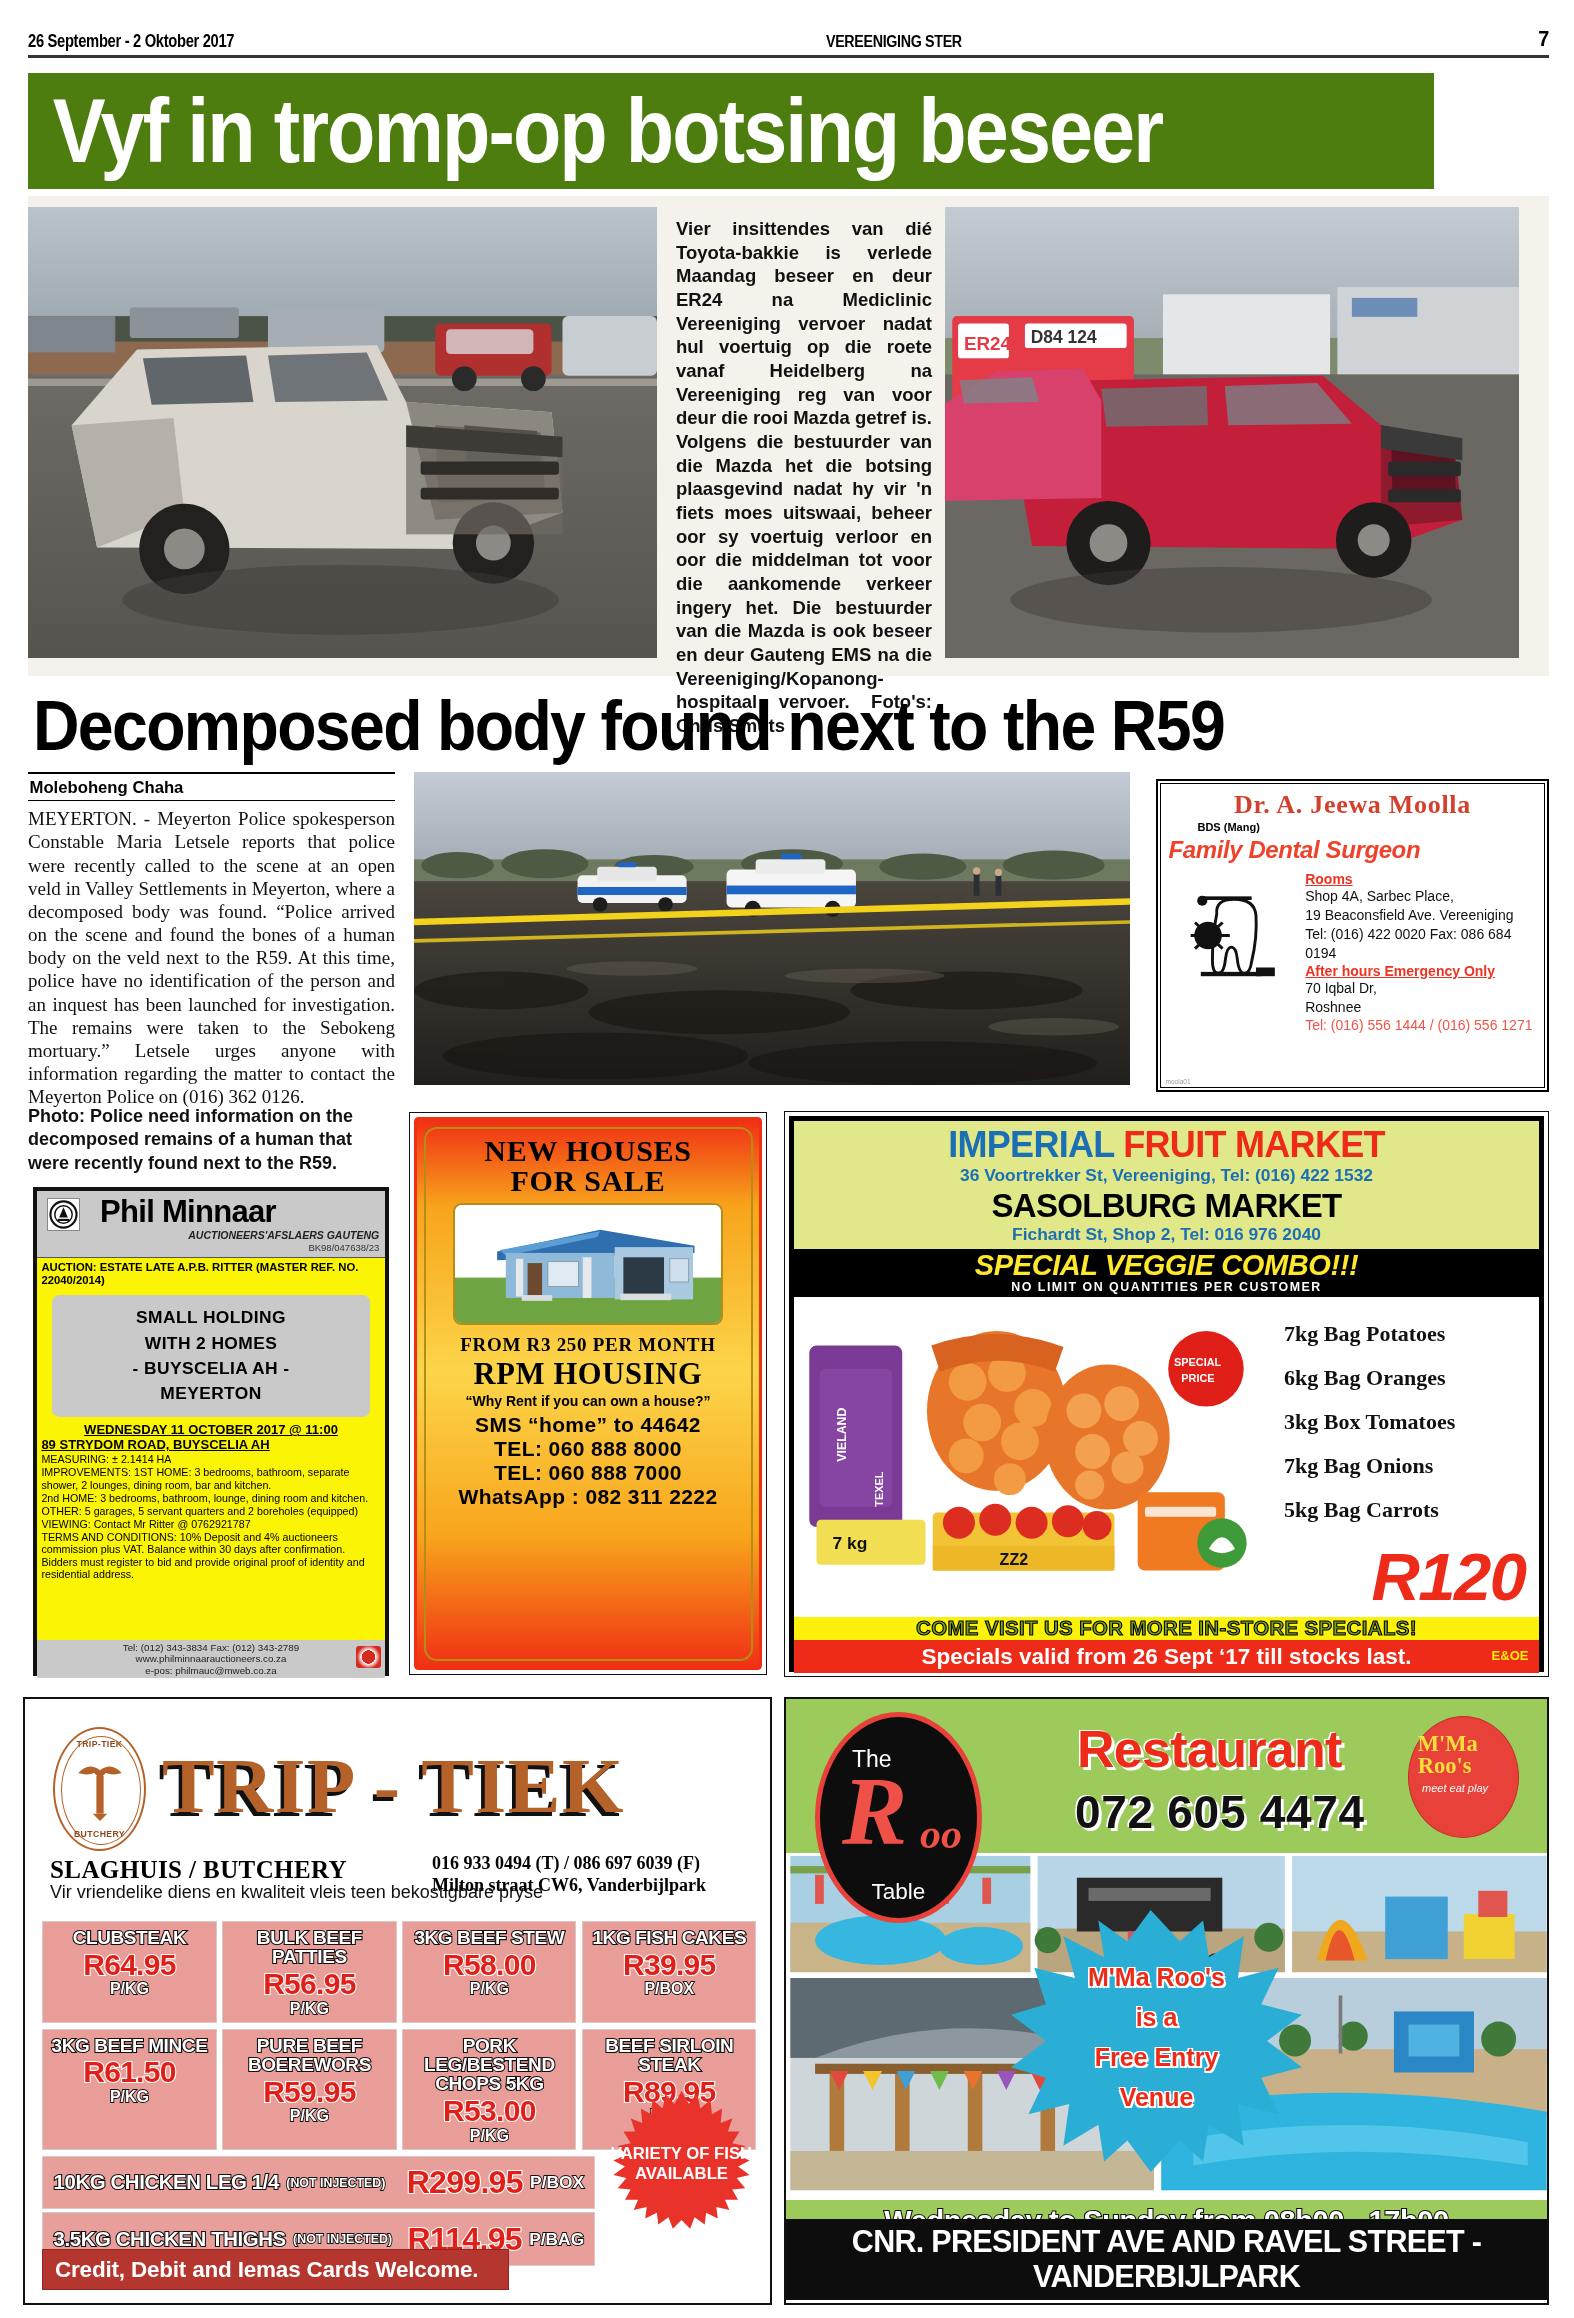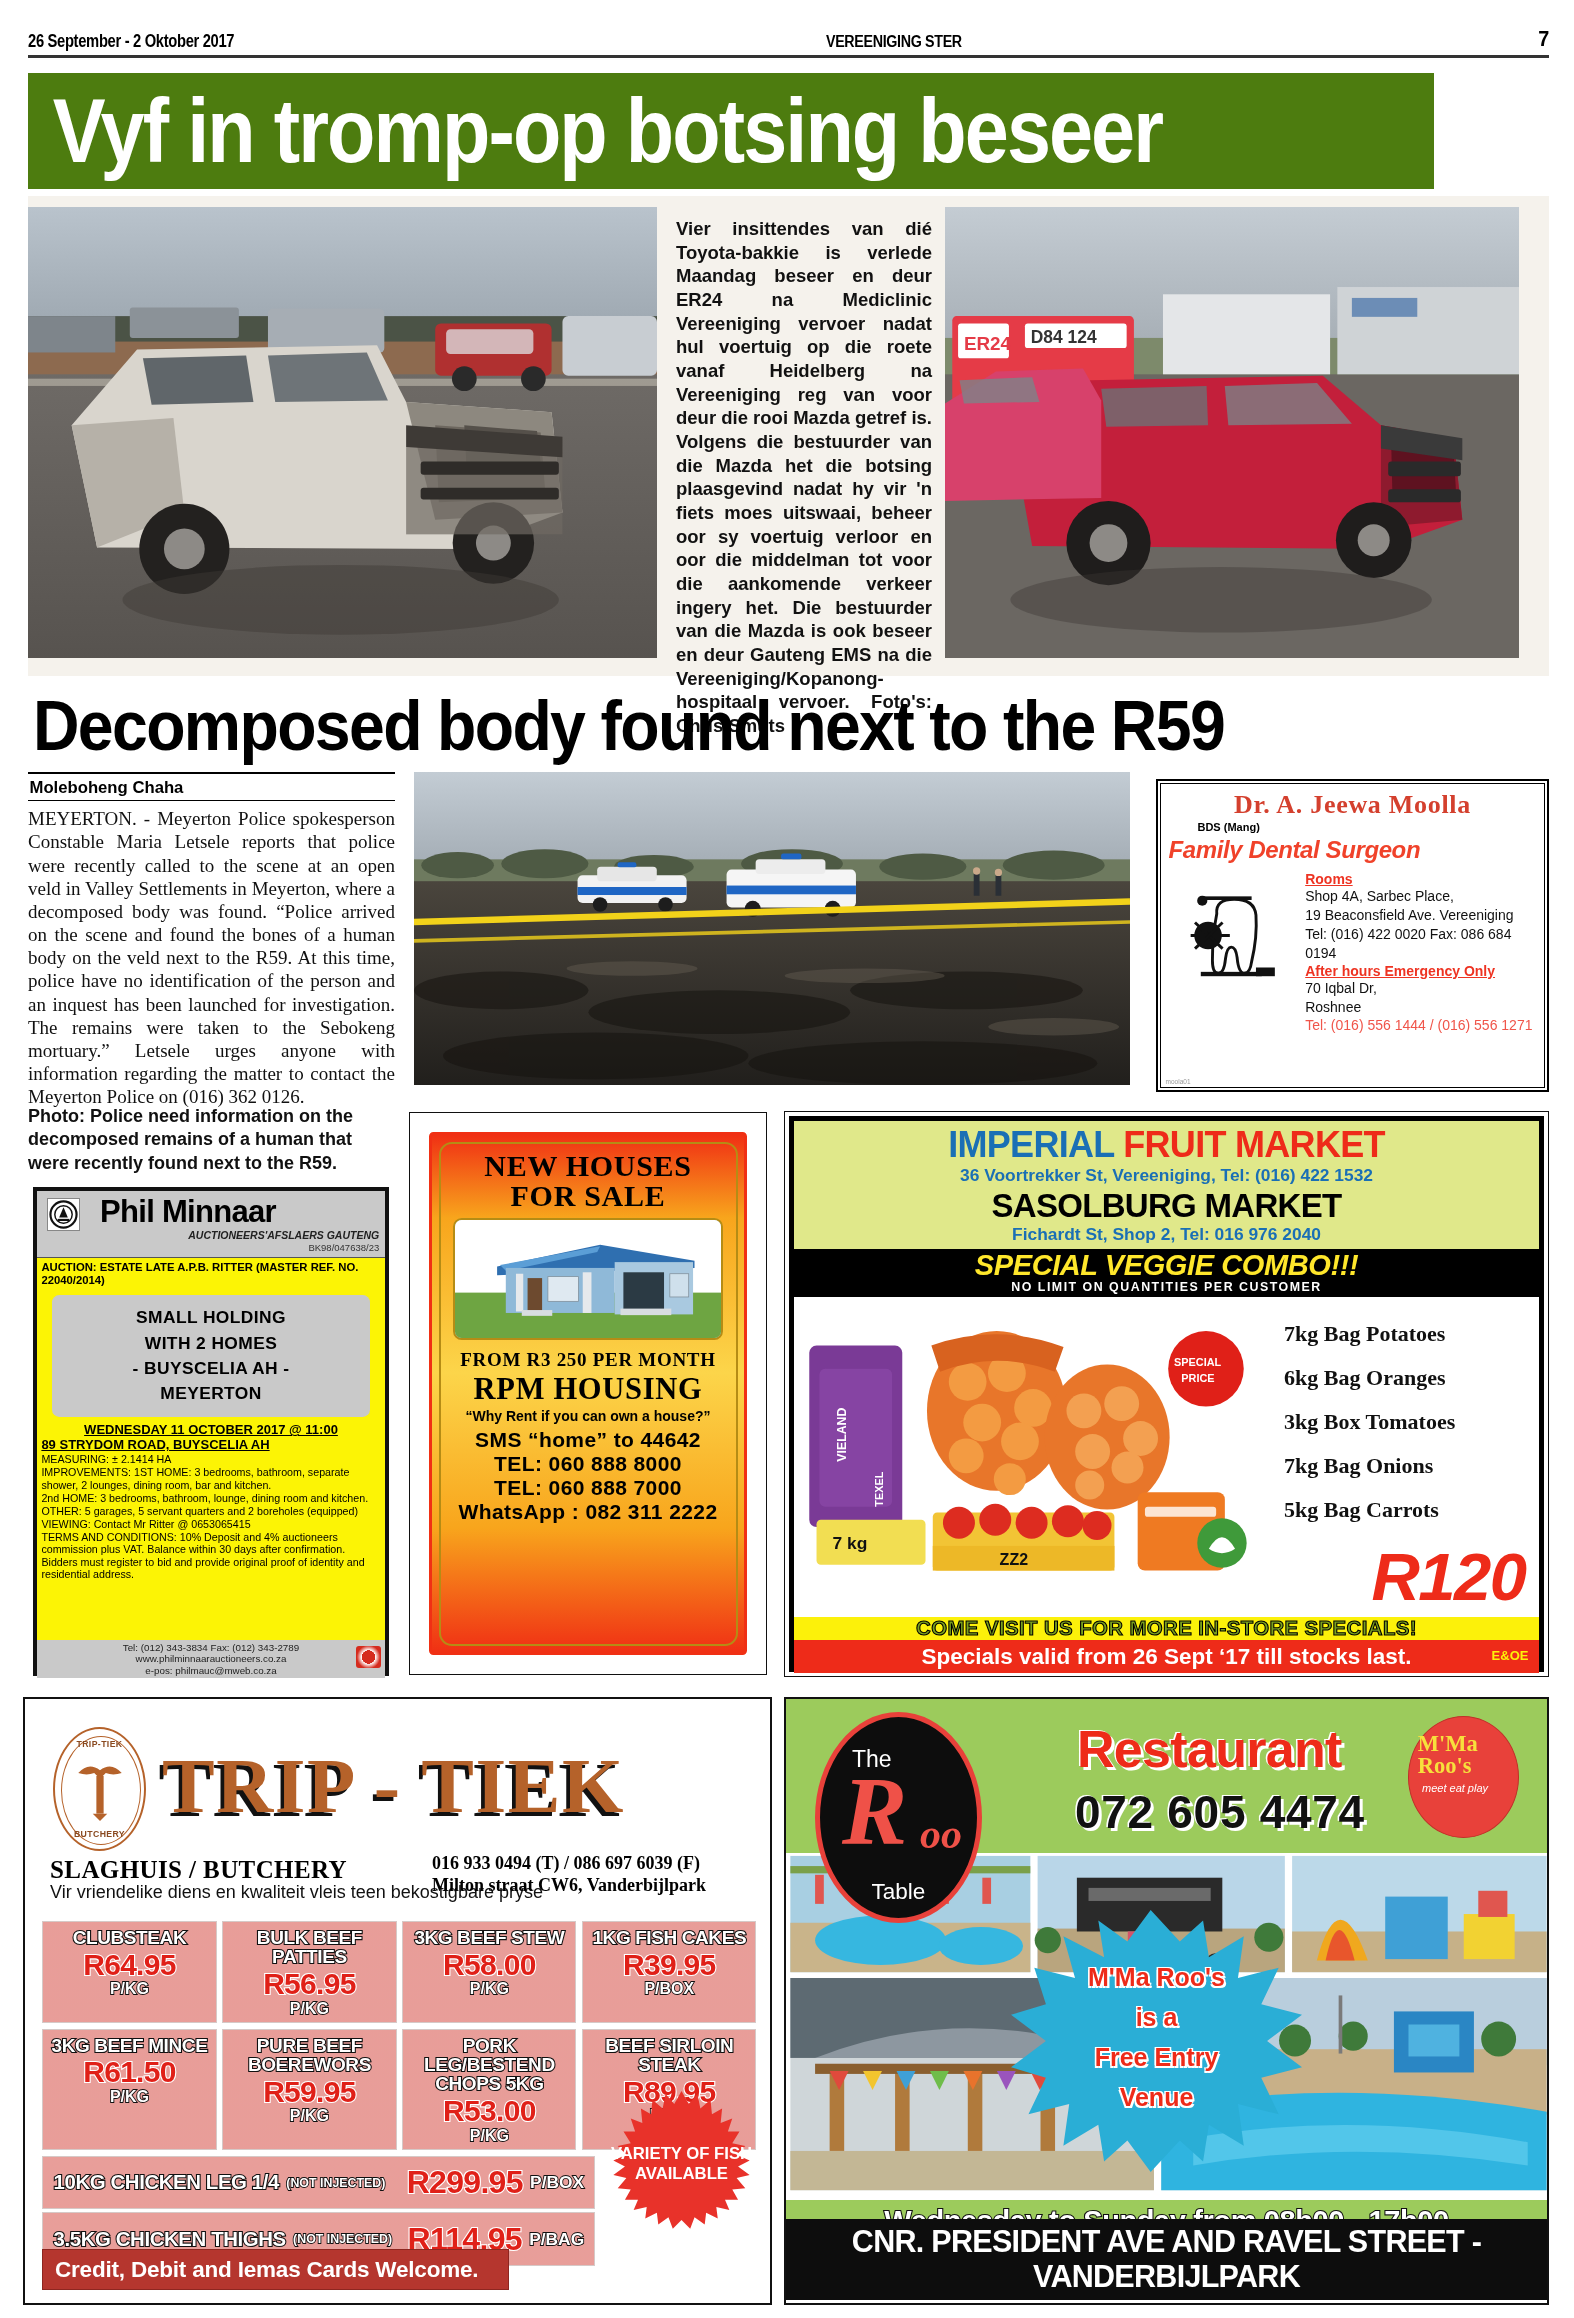--- a/index.html
+++ b/index.html
@@ -130,21 +130,21 @@
   .phil-where { font-weight: bold; font-size: 13px; text-decoration: underline; display:block; }
   .phil-det { font-size: 10.7px; line-height: 1.16; margin-top: 0.7px; }
   .phil-foot { background: #c9c9c9; position: relative; height: 38px; padding-top: 1.5px; }
   .phil-foot-l { font-size: 9.8px; text-align: center; line-height: 1.18; color: #222; }
   .phil-seal { position: absolute; right: 4.4px; top: 5.8px; width: 25px; height: 22px;
                background: radial-gradient(circle, #d52b1e 40%, #fff 41%, #d52b1e 70%); border-radius: 2.9px;}
 
   
   .rpm-ad {
     position: absolute; left: 409px; top: 1112px; width: 358px; height: 563px;
-    border: 1.5px solid #111; background: #fff; padding: 19px;
+    border: 1.5px solid #111; background: #fff; padding: 4px;
   }
   .rpm-in {
     width: 100%; height: 100%;
     background: linear-gradient(180deg, #f03014 0%, #f8a51c 16%, #fcd54a 46%, #f8a51c 76%, #f03014 100%);
     border: 3.6px solid #f03014; border-radius: 4.4px; padding: 6.5px;
     display: flex; flex-direction: column; align-items: center;
   }
   .rpm-in2 { border: 2.2px solid #b58c15; border-radius: 13px; width: 100%; height: 100%;
              padding: 7.3px 5.8px; display:flex; flex-direction:column; align-items:center; }
   .rpm-title { font-family: "Liberation Serif", serif; font-weight: bold; font-size: 30px;
@@ -523,21 +523,21 @@
       <div class="phil-gb-line">WITH 2 HOMES</div>
       <div class="phil-gb-line">- BUYSCELIA AH -</div>
       <div class="phil-gb-line">MEYERTON</div>
     </div>
     <span class="phil-when">WEDNESDAY 11 OCTOBER 2017 @ 11:00</span>
     <span class="phil-where">89 STRYDOM ROAD, BUYSCELIA AH</span>
     <div class="phil-det">MEASURING:  ± 2.1414 HA</div>
     <div class="phil-det">IMPROVEMENTS:  1ST HOME: 3 bedrooms, bathroom, separate shower, 2 lounges, dining room, bar and kitchen.</div>
     <div class="phil-det">2nd HOME: 3 bedrooms, bathroom, lounge, dining room and kitchen.</div>
     <div class="phil-det">OTHER: 5 garages, 5 servant quarters and 2 boreholes (equipped)</div>
-    <div class="phil-det">VIEWING: Contact Mr Ritter @ 0653065415</div>
+    <div class="phil-det">VIEWING: Contact Mr Ritter @ 0762921787</div>
     <div class="phil-det">TERMS AND CONDITIONS: 10% Deposit and 4% auctioneers commission plus VAT. Balance within 30 days after confirmation. Bidders must register to bid and provide original proof of identity and residential address.</div>
   </div>
   <div class="phil-foot">
     <div class="phil-foot-l">Tel: (012) 343-3834      Fax: (012) 343-2789</div>
     <div class="phil-foot-l">www.philminnaarauctioneers.co.za</div>
     <div class="phil-foot-l">e-pos: philmauc@mweb.co.za</div>
     <div class="phil-seal"></div>
   </div>
 </div>
 

